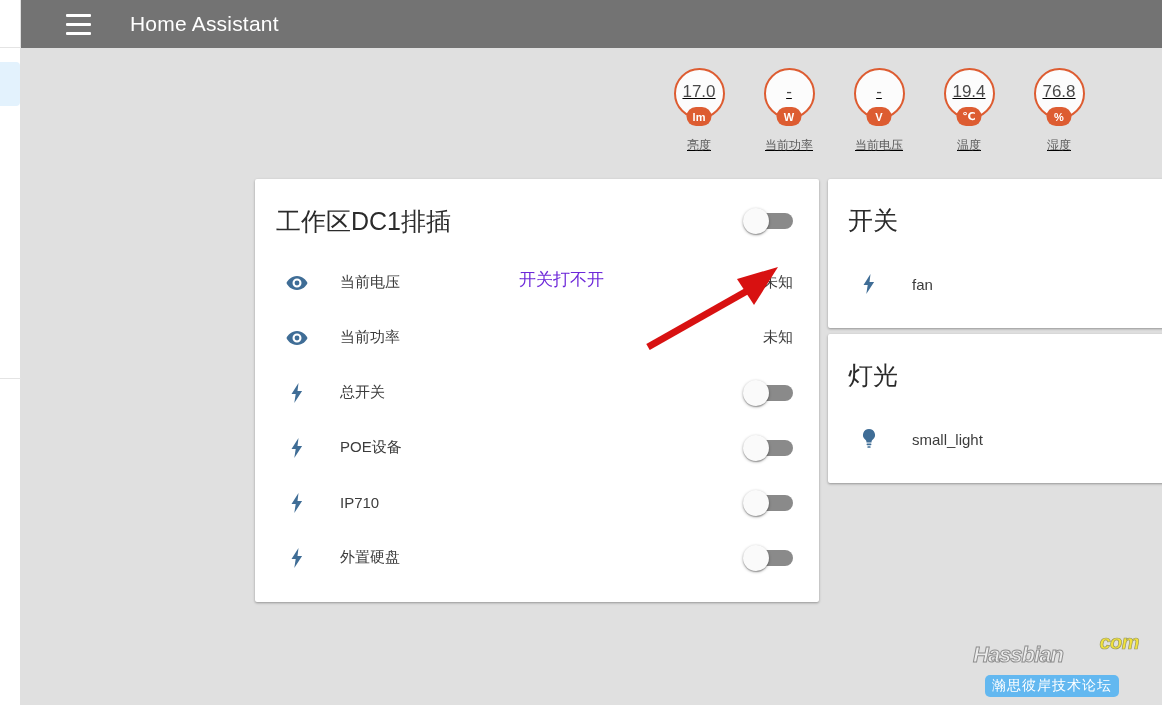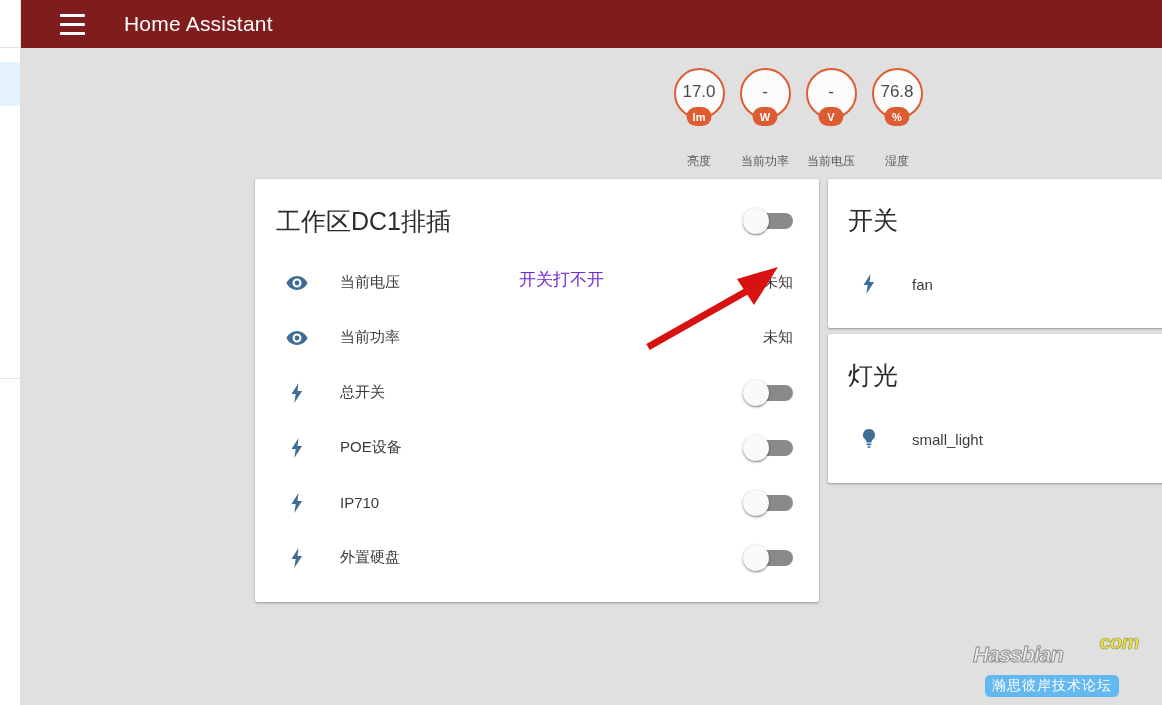--- a/index.html
+++ b/index.html
@@ -49,24 +49,25 @@
     width: 21px; height: 1px;
     background: #e4e4e4;
   }
 
   
   .appbar {
     position: absolute;
     left: 21px; top: 0;
     width: 1141px;
     height: 48px;
-    background: #7f1d1d;
+    background: #737373;
     display: flex;
     align-items: center;
     z-index: 6;
+    padding-left: 6px;
   }
   .menu-button {
     width: 48px; height: 48px;
     margin-left: 27px;
     display: flex;
     flex-direction: column;
     align-items: center;
     justify-content: center;
     cursor: pointer;
   }
@@ -95,20 +96,22 @@
     background: #e0e0e0;
     overflow: hidden;
   }
 
   
   .badges {
     position: absolute;
     left: 645px;
     top: 20px;
     display: flex;
+    gap: 24px;
+    text-decoration: underline;
   }
   .badge {
     width: 66px;
     display: flex;
     flex-direction: column;
     align-items: center;
     cursor: pointer;
   }
   .badge-circle {
     position: relative;
@@ -138,21 +141,21 @@
     background: #dd5c31;
     color: #ffffff;
     font-size: 11px;
     font-weight: bold;
     display: flex;
     align-items: center;
     justify-content: center;
     white-space: nowrap;
   }
   .badge-label {
-    margin-top: 34px;
+    margin-top: 18px;
     font-size: 12px;
     color: #5a5a5a;
     white-space: nowrap;
   }
 
   
   .card {
     position: absolute;
     background: #ffffff;
     border-radius: 2px;
@@ -366,20 +369,27 @@
       </div>
 
       <div class="badge">
         <div class="badge-circle">
           <div class="badge-value">-</div>
           <div class="badge-unit">V</div>
         </div>
         <div class="badge-label">当前电压</div>
       </div>
 
+      <div class="badge">
+        <div class="badge-circle">
+          <div class="badge-value">19.4</div>
+          <div class="badge-unit">℃</div>
+        </div>
+        <div class="badge-label">温度</div>
+      </div>
 
       <div class="badge">
         <div class="badge-circle">
           <div class="badge-value">76.8</div>
           <div class="badge-unit">%</div>
         </div>
         <div class="badge-label">湿度</div>
       </div>
 
     </div>

